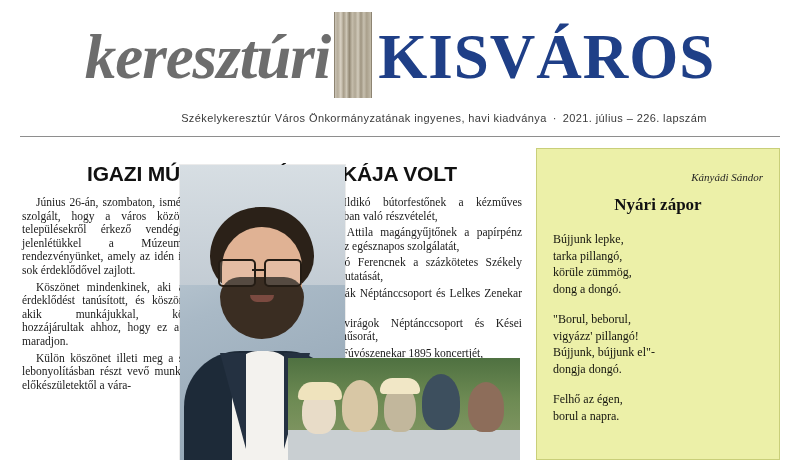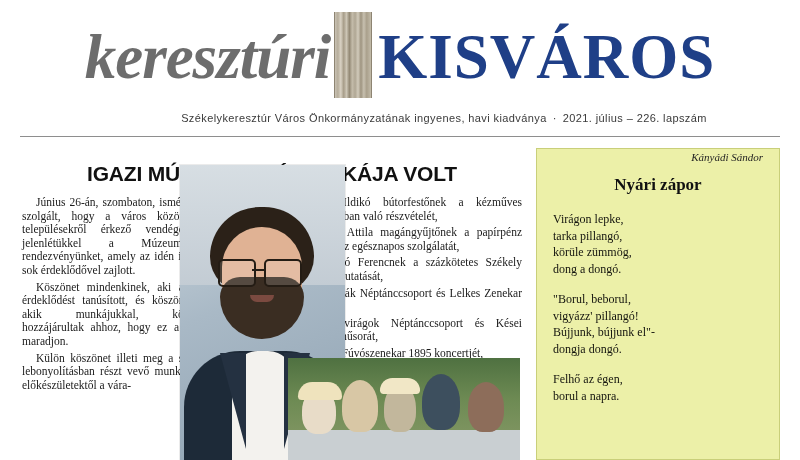--- a/index.html
+++ b/index.html
@@ -264,21 +264,21 @@
   
   .poem-box {
     position: absolute;
     left: 536px;
     top: 148px;
     width: 244px;
     height: 312px;
     background: #ecf0a8;
     border: 1px solid #c9cf7a;
     box-sizing: border-box;
-    padding: 2px 16px 10px 16px;
+    padding: 22px 16px 10px 16px;
   }
   .poem-author {
     font-family: "Liberation Serif", serif;
     font-style: italic;
     font-size: 11px;
     color: #1f1f1f;
     text-align: right;
     margin-bottom: 12px;
   }
   .poem-title {
@@ -356,21 +356,21 @@
     <div class="pg-kid pg-k3"></div>
     <div class="pg-kid pg-k4"></div>
     <div class="pg-kid pg-k5"></div>
     <div class="pg-hat"></div>
     <div class="pg-hat2"></div>
   </div>
 
   <div class="poem-box">
     <div class="poem-author">Kányádi Sándor</div>
     <div class="poem-title">Nyári zápor</div>
-    <div class="poem-stanza">Virágon lepke,
+    <div class="poem-stanza">Bújjunk lepke,
 tarka pillangó,
 körüle zümmög,
 dong a dongó.</div>
     <div class="poem-stanza">"Borul, beborul,
 vigyázz' pillangó!
 Bújjunk, bújjunk el"-
 dongja dongó.</div>
     <div class="poem-stanza">Felhő az égen,
 borul a napra.</div>
   </div>

